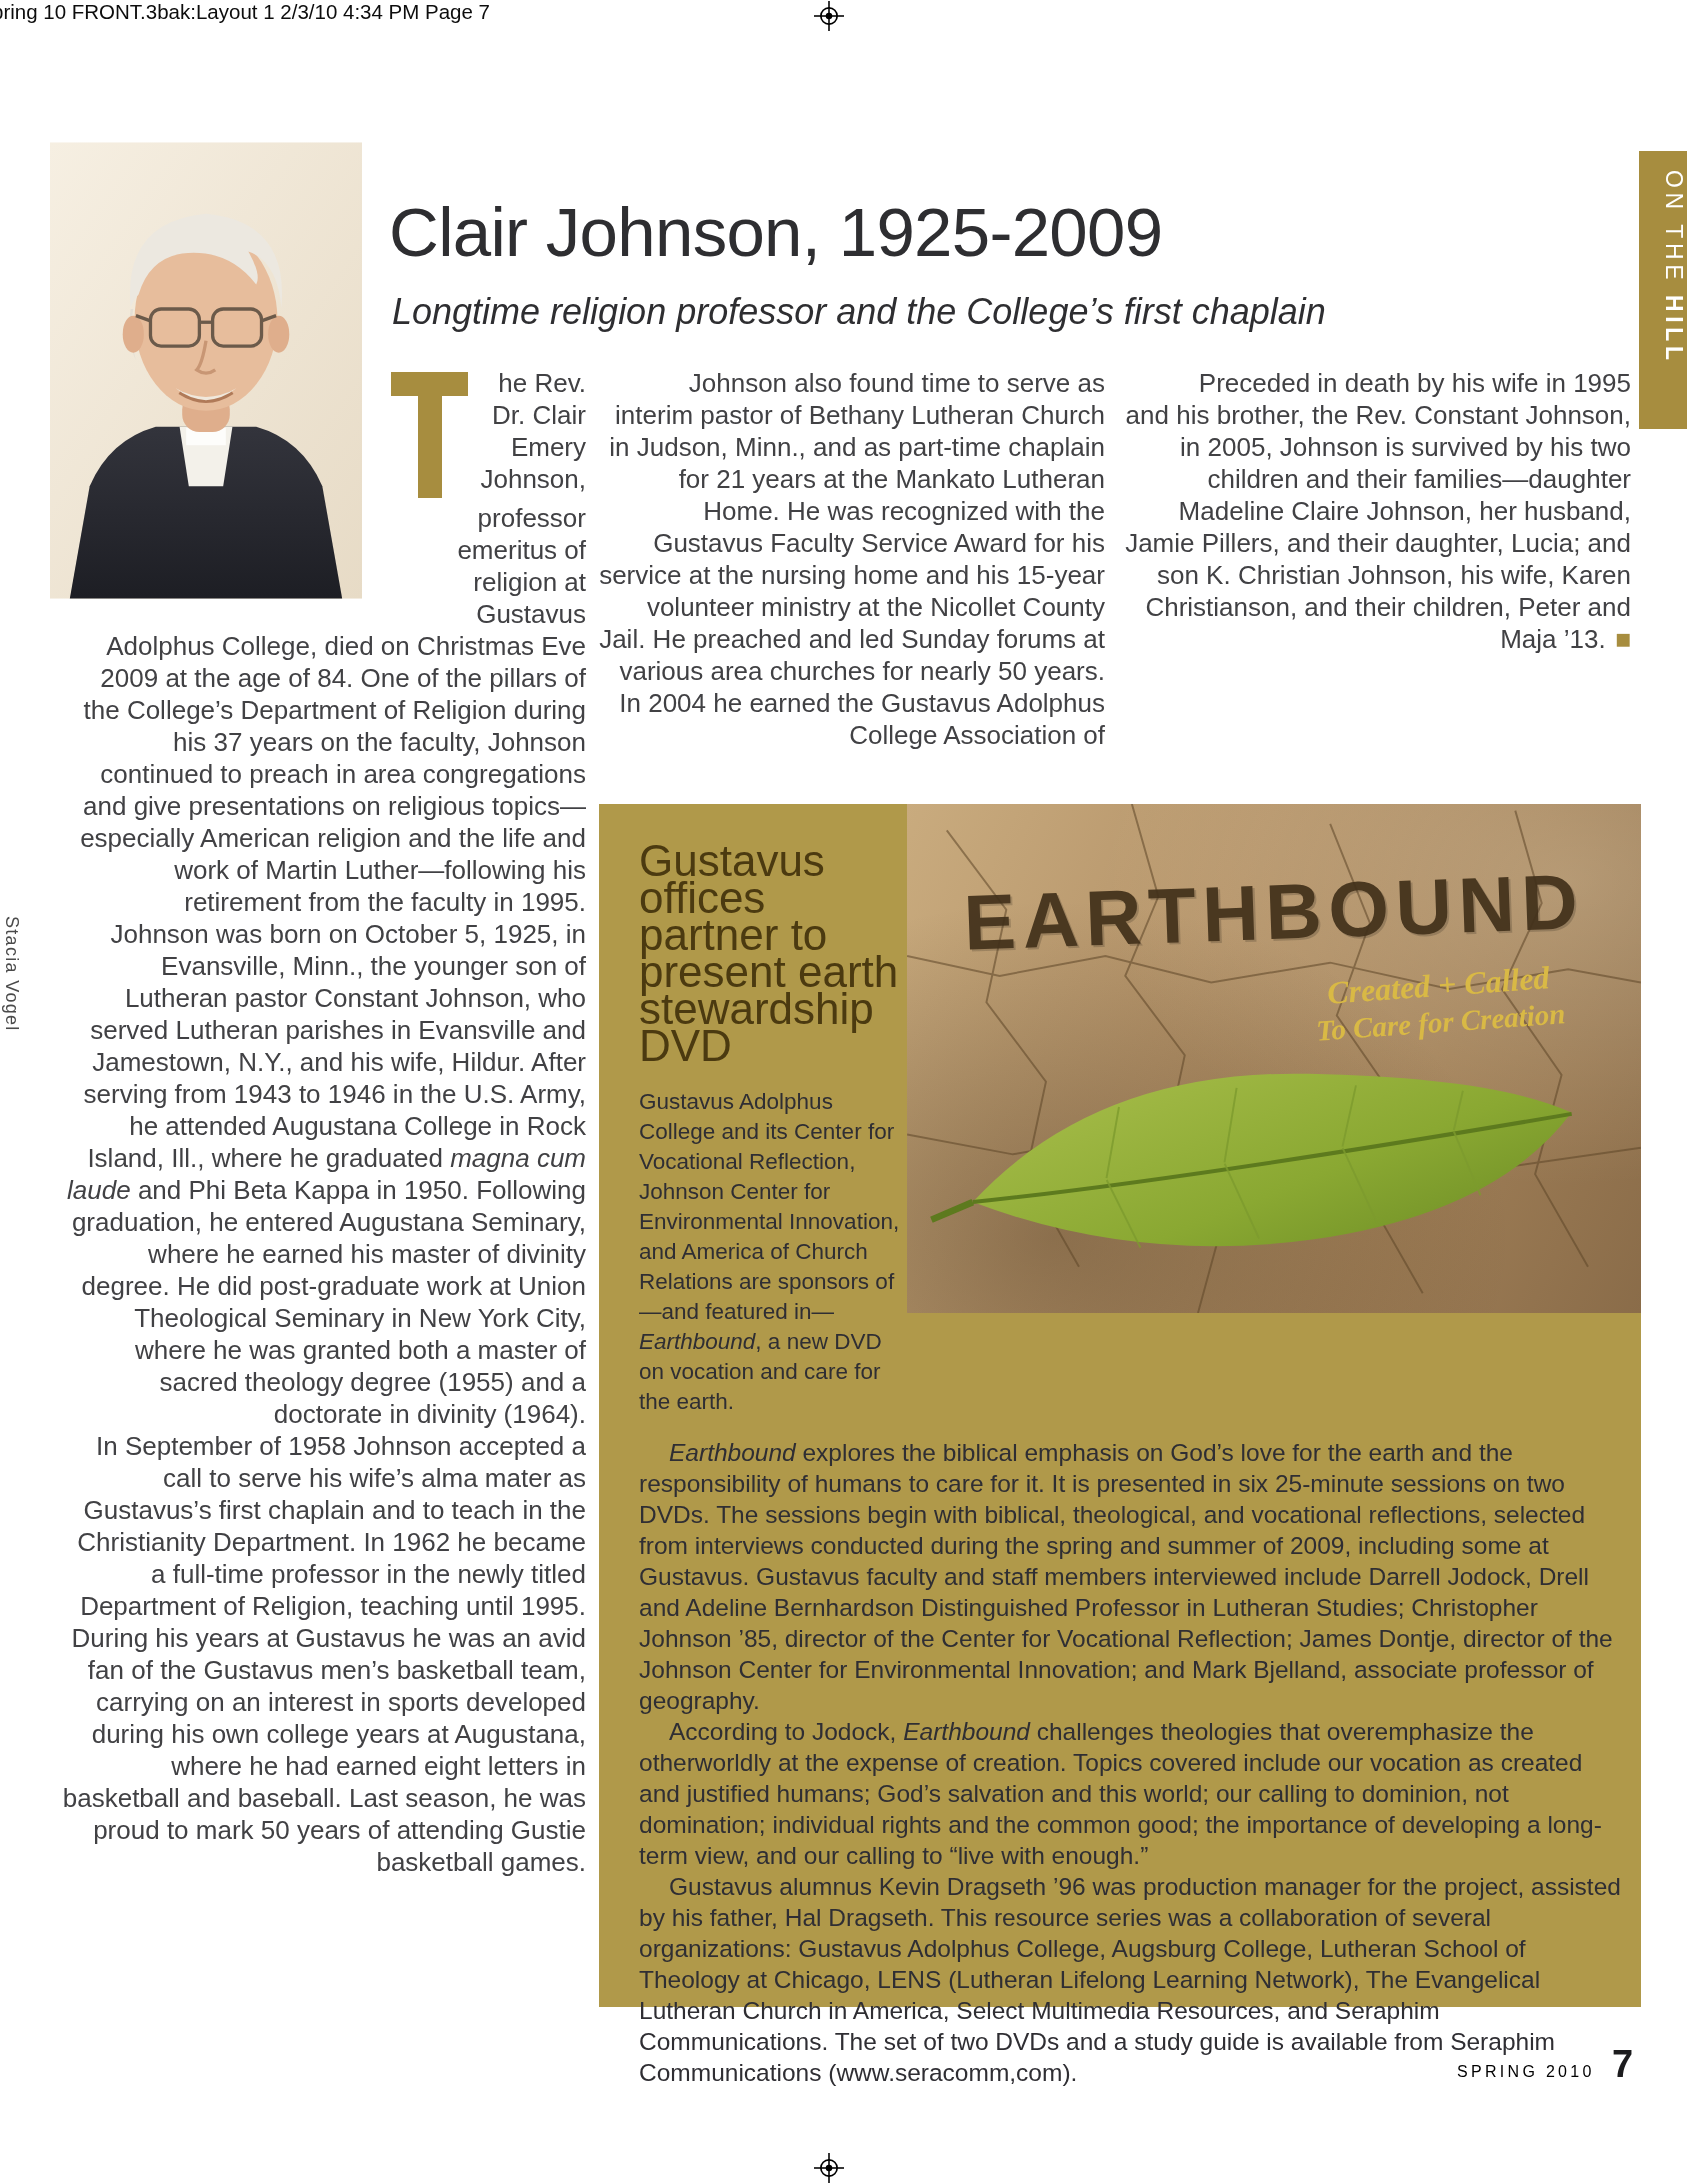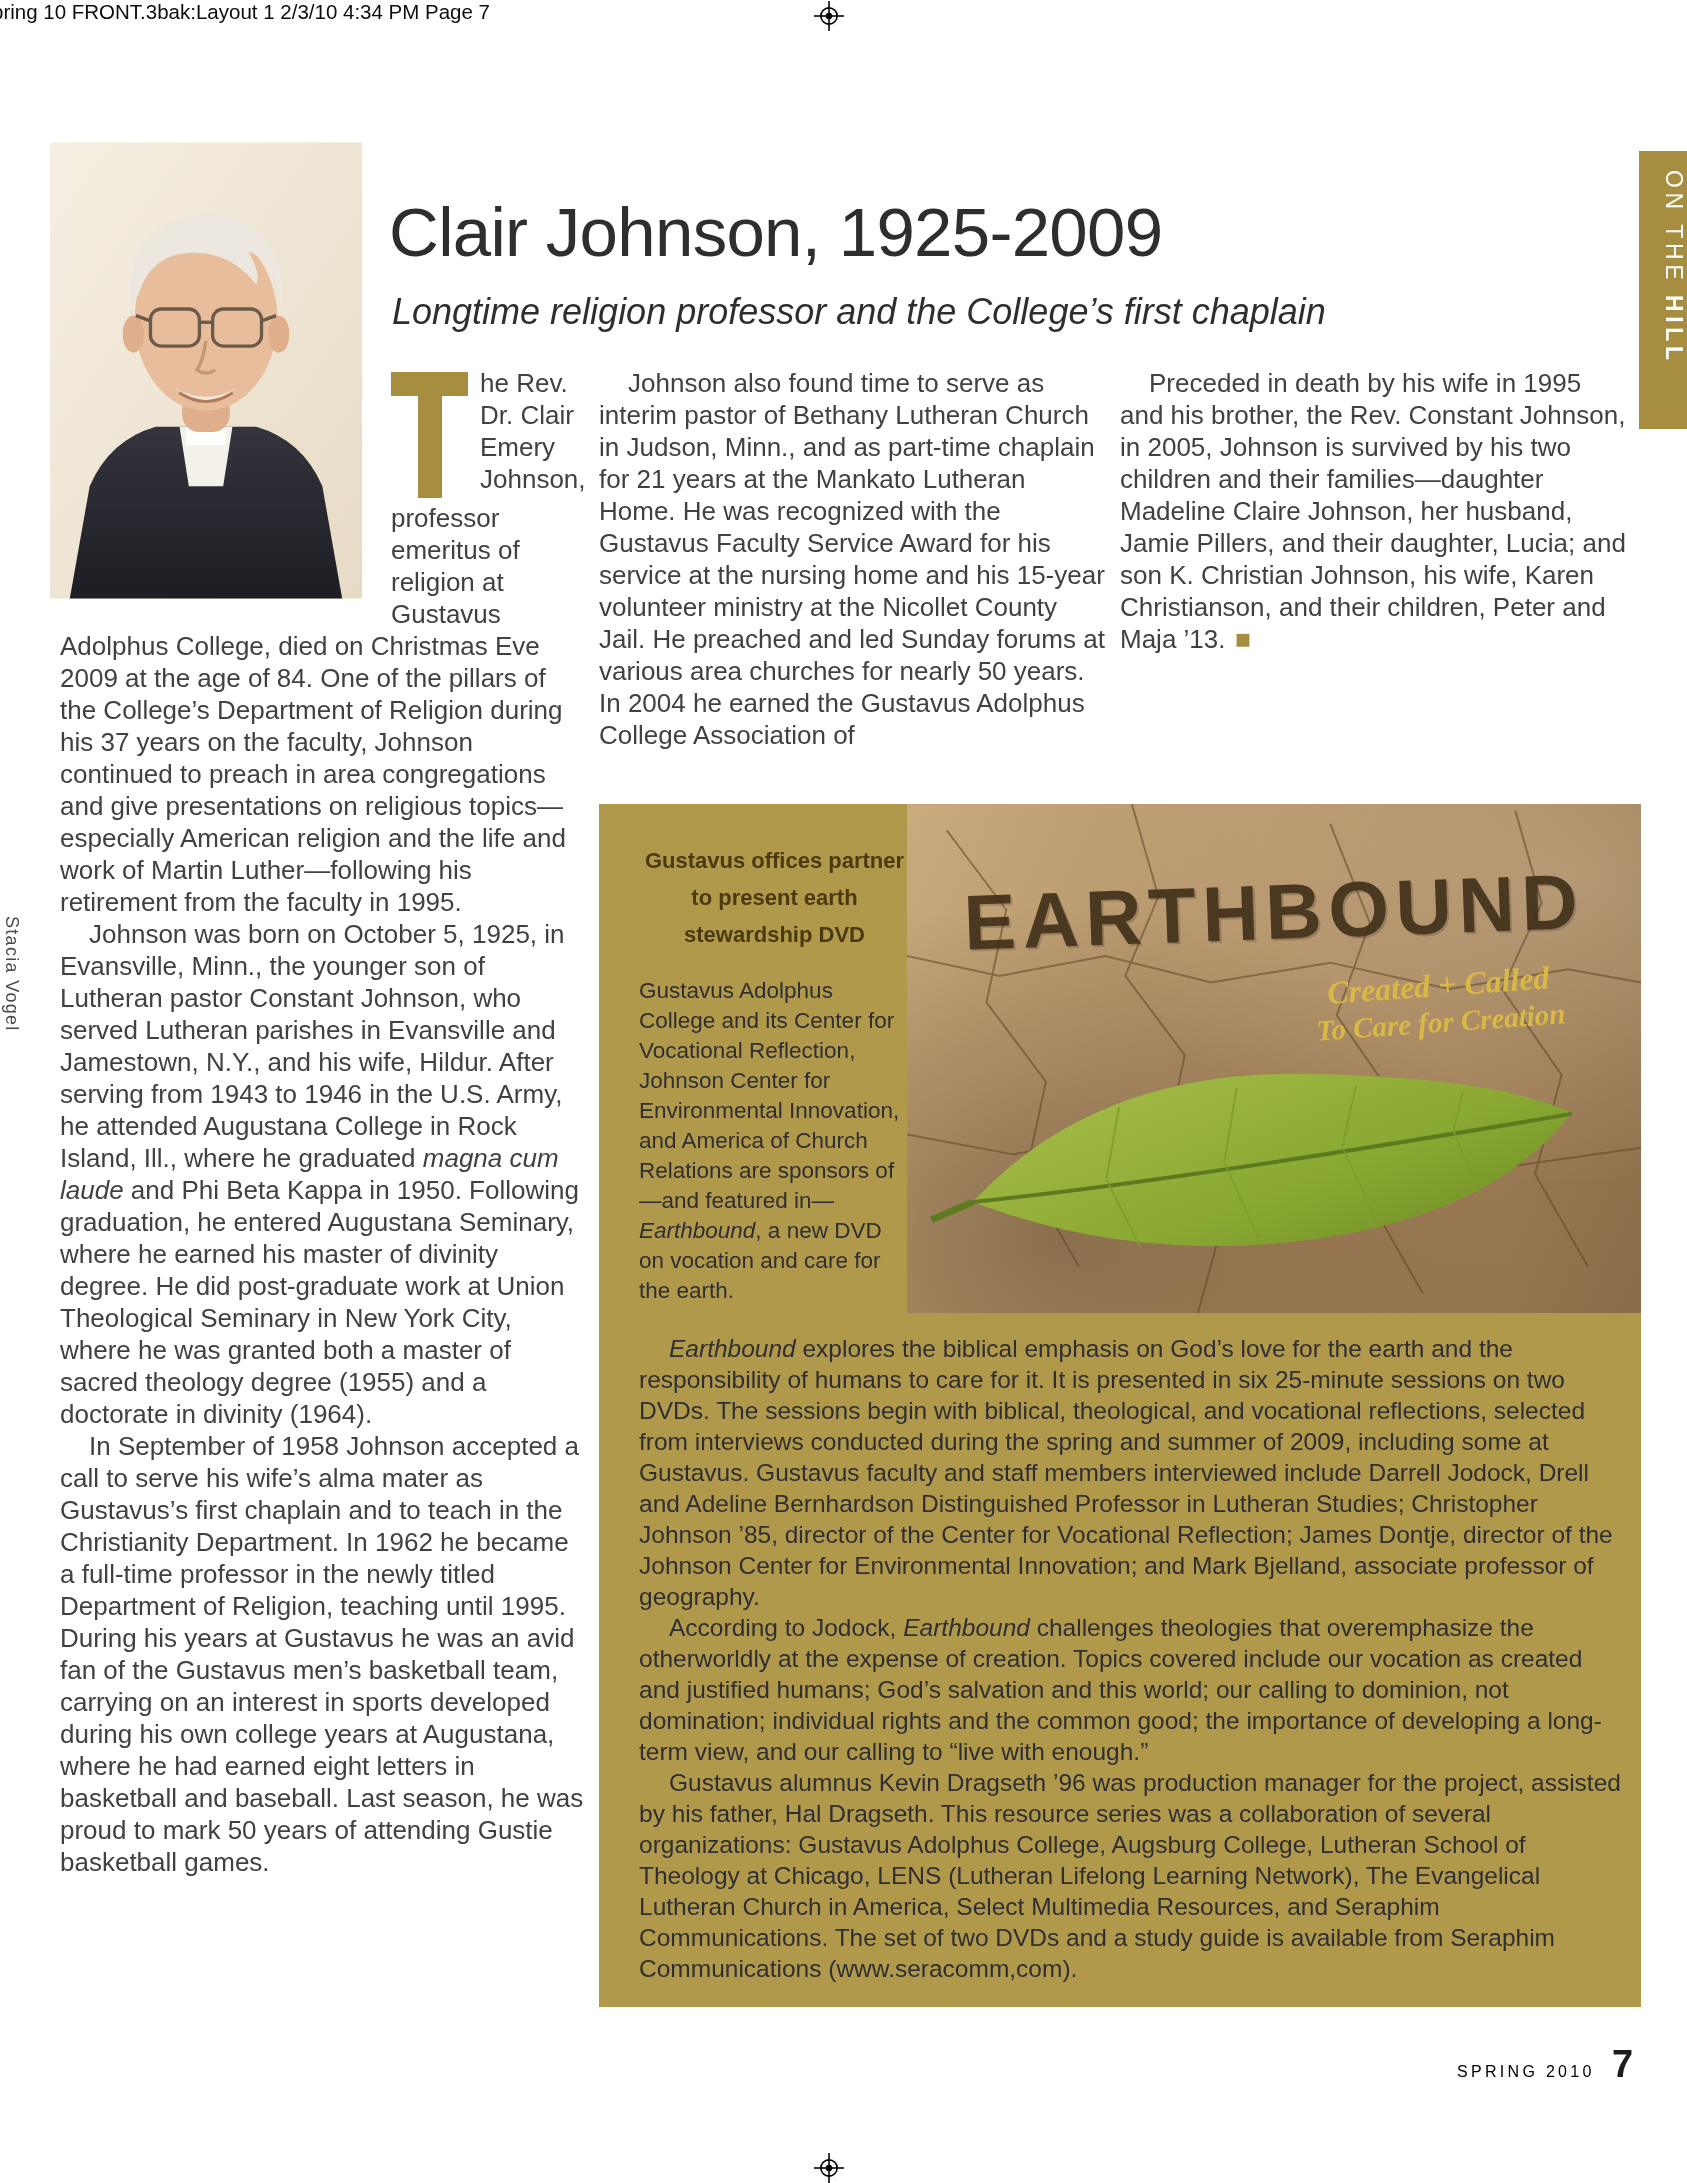--- a/index.html
+++ b/index.html
@@ -36,43 +36,43 @@
     position:absolute;left:1.3px;top:916px;
     writing-mode:vertical-rl;
     font-size:18px;color:#4a4a4a;letter-spacing:1.3px;
   }
   
   .portrait{position:absolute;left:50px;top:142px;width:312px;height:457px;overflow:hidden;}
   
   .headline{position:absolute;left:389px;top:193px;font-size:69px;color:var(--head-ink);letter-spacing:-0.7px;white-space:nowrap;}
   .subhead{position:absolute;left:392px;top:291px;font-size:36px;font-style:italic;color:var(--head-ink);white-space:nowrap;}
   
-  .col{position:absolute;top:367px;font-size:26px;line-height:32px;color:var(--ink);}
+  .col{position:absolute;top:367px;font-size:26px;line-height:32px;color:var(--ink);text-align:right;}
   .col p{margin:0;}
   .col p.indent{text-indent:29px;}
   .col1{left:60px;width:526px;}
   .col2{left:599px;width:506px;}
   .col3{left:1120px;width:511px;}
   .photo-spacer{float:left;width:331px;height:255px;}
   .dropcap{
     float:left;width:77px;height:126px;margin:5.3px 12px 4px 0;position:relative;
   }
   .dropcap .bar{position:absolute;left:0;top:0;width:77px;height:24px;background:var(--gold-dark);}
   .dropcap .stem{position:absolute;left:26.5px;top:0;width:24px;height:126px;background:var(--gold-dark);}
   .endmark{color:var(--gold-dark);font-size:26.5px;line-height:1;margin-left:9.3px;font-style:normal;}
   
   .goldbox{
     position:absolute;left:599px;top:804px;width:1042px;height:1203px;
     background:var(--gold);
   }
   .gb-row{display:flex;align-items:flex-start;}
   .gb-side{width:308px;padding:38px 0 0 40px;}
   .gb-title{
-    font-size:22px;line-height:37px;font-weight:bold;color:var(--olive);
-    margin:0 0 22.5px 0;width:271px;text-align:center;
+    font-size:44px;line-height:37px;font-weight:normal;color:var(--olive);
+    margin:0 0 22.5px 0;width:271px;
   }
   .gb-intro{font-size:22.5px;line-height:30px;color:var(--ink-on-gold);width:265px;}
   .gb-img{
     position:relative;width:734px;height:509px;margin-left:auto;overflow:hidden;
     background:
       radial-gradient(ellipse at 20% 85%, rgba(60,40,20,.35), rgba(0,0,0,0) 55%),
       radial-gradient(ellipse at 90% 15%, rgba(255,240,210,.25), rgba(0,0,0,0) 50%),
       linear-gradient(115deg,#c9ab7e 0%,#b5946a 38%,#a07f57 68%,#8a6c49 100%);
   }
   .stamp{

